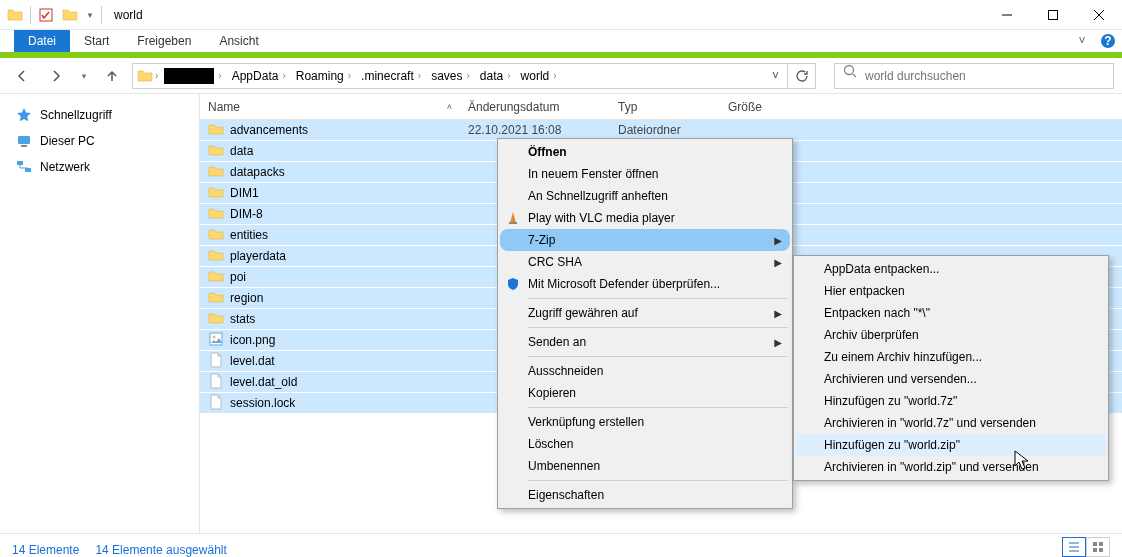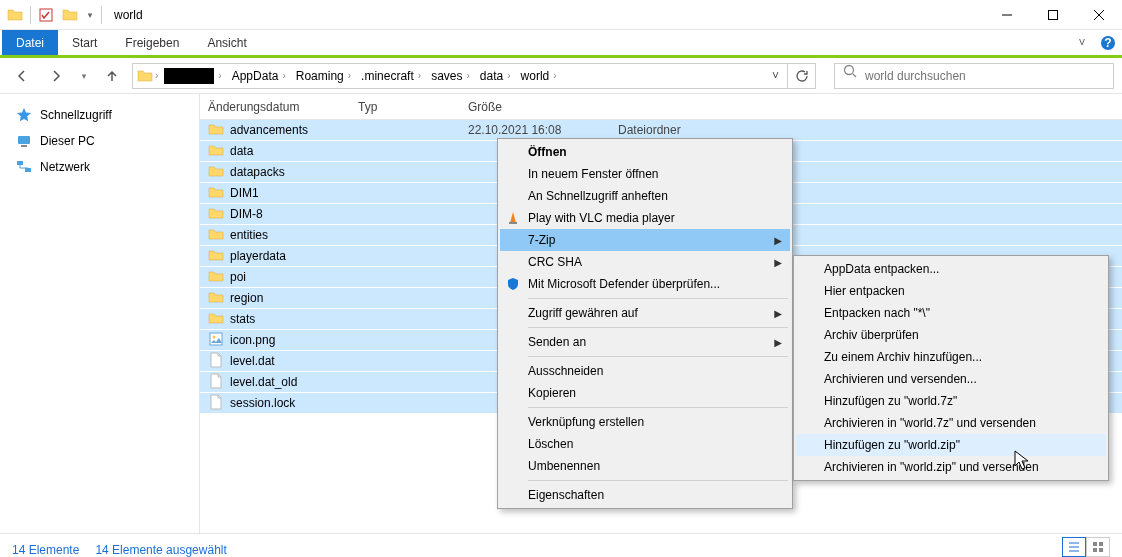--- a/index.html
+++ b/index.html
@@ -9,21 +9,21 @@
 .titlebar { height: 30px; background: #fff; display: flex; align-items: center; border-bottom: 1px solid #e5e5e5; }
 .titlebar .qat { display: flex; align-items: center; gap: 2px; padding: 0 4px; }
 .titlebar .qat-item { width: 22px; height: 22px; display: flex; align-items: center; justify-content: center; }
 .titlebar .qat-sep { width: 1px; height: 18px; background: #d0d0d0; margin: 0 2px; }
 .titlebar .title { margin-left: 6px; color: #000; }
 .titlebar .winbtns { margin-left: auto; display: flex; }
 .winbtn { width: 46px; height: 30px; display: flex; align-items: center; justify-content: center; }
 .winbtn svg { stroke: #000; }
 
 
-.ribbon { height: 28px; display: flex; align-items: stretch; border-bottom: 3px solid #84cc16; padding-left: 2px; }
+.ribbon { height: 28px; display: flex; align-items: stretch; border-bottom: 6px solid #84cc16; padding-left: 14px; }
 .ribbon-tab { padding: 0 14px; display: flex; align-items: center; color: #333; }
 .ribbon-tab.file { background: #1976d2; color: #fff; }
 .ribbon .spacer { flex: 1; }
 .ribbon .help { width: 28px; display: flex; align-items: center; justify-content: center; }
 .ribbon .chev { width: 24px; display: flex; align-items: center; justify-content: center; color: #666; }
 
 
 .navbar { height: 36px; display: flex; align-items: center; gap: 6px; padding: 0 8px; border-bottom: 1px solid #e5e5e5; }
 .navbtn { width: 28px; height: 28px; display: flex; align-items: center; justify-content: center; }
 .navbtn svg { stroke: #555; }
@@ -66,21 +66,21 @@
 .statusbar .viewbtns { margin-left: auto; display: flex; gap: 0; }
 .viewbtn { width: 24px; height: 20px; border: 1px solid #cfcfcf; display: flex; align-items: center; justify-content: center; }
 .viewbtn.active { border-color: #1a6fd6; }
 
 
 .ctxmenu { position: absolute; background: #f0f0f0; border: 1px solid #a0a0a0; box-shadow: 3px 3px 6px rgba(0,0,0,0.25); padding: 2px; }
 .ctxmenu1 { top: 138px; left: 497px; width: 296px; }
 .ctxmenu2 { top: 255px; left: 793px; width: 316px; }
 .ctx-item { display: flex; align-items: center; height: 22px; padding: 0 24px 0 28px; position: relative; }
 .ctx-item.bold { font-weight: 600; }
-.ctx-item.hovered { background: #90c8f6; }
+.ctx-item.hovered { background: #90c8f6; border-radius: 8px; }
 .ctx-item.hovered2 { background: #def; }
 .ctx-sep { height: 1px; background: #d0d0d0; margin: 3px 2px 3px 28px; }
 .ctx-arrow { position: absolute; right: 8px; font-size: 10px; color: #333; }
 .ctx-icon { position: absolute; left: 4px; width: 18px; height: 18px; display: flex; align-items: center; justify-content: center; }
 
 .folder-svg { fill: #ffd76a; stroke: #d9a83a; stroke-width: .5; }
 .blank { background: #000; width: 50px; height: 16px; }
 
 
 .cursor { position: absolute; top: 450px; left: 1014px; pointer-events: none; }
@@ -244,20 +244,24 @@
             <rect x="9" y="9" width="6" height="4" fill="#4aa3e0"></rect>
             <path d="M4 6v3h8V9" fill="none" stroke="#4aa3e0"></path>
           </svg>
         </span>
       <span>Netzwerk</span>
     </div>
   </div>
 
   <div class="filelist">
     <div class="cols">
+      <div class="col col-name">
+          <span>Name</span>
+          <span class="sort-arrow">˄</span>
+        </div>
       <div class="col col-date">Änderungsdatum</div>
       <div class="col col-type">Typ</div>
       <div class="col col-size">Größe</div>
     </div>
     <div class="rows" id="rows">
         <div class="row">
           <div class="c c-name">
             <span><svg class="ficon" viewBox="0 0 16 16">
                 <path class="folder-svg" d="M1 4h5l1.5 2H15v7H1z"></path>
               </svg></span>

